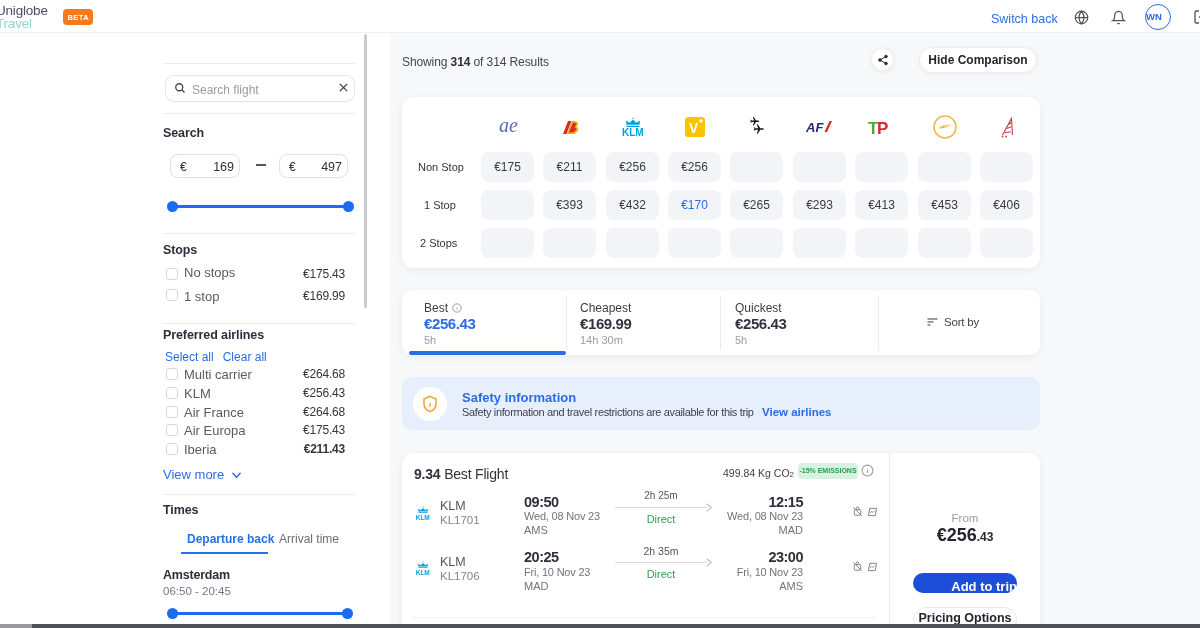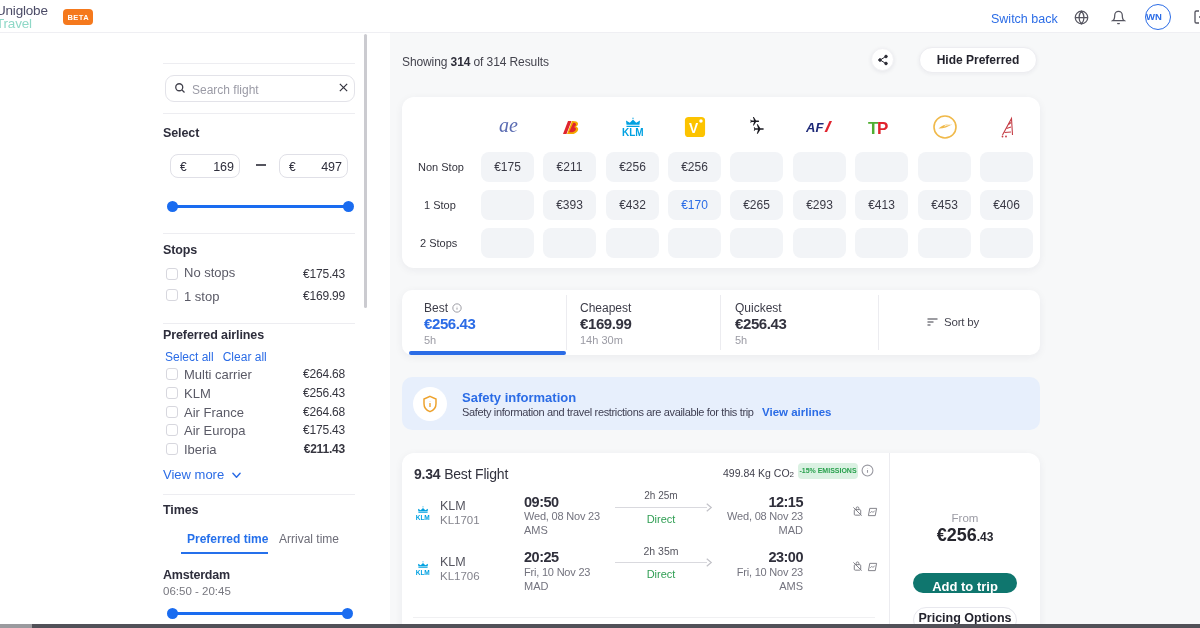--- a/index.html
+++ b/index.html
@@ -47,21 +47,21 @@
 <svg class="abs" style="left:174px; top:82px;" width="12" height="12" viewBox="0 0 24 24" fill="none" stroke="#41414c" stroke-width="2.6">
     <circle cx="10.5" cy="10.5" r="7"></circle>
     <path d="M21 21l-5-5"></path>
   </svg>
 <div class="abs" style="left:192px; top:83px; font-size:12px; color:#9b9ba6;">Search flight</div>
 <svg class="abs" style="left:338px; top:82px;" width="11" height="11" viewBox="0 0 24 24" fill="none" stroke="#33333e" stroke-width="2.6">
     <path d="M4 4l16 16M20 4L4 20"></path>
   </svg>
 
 <div class="divh" style="left:163px; top:113px; width:192px;"></div>
-<div class="abs" style="left:163px; top:126px; font-size:12.5px; font-weight:bold; letter-spacing:-.1px; color:#2e2e3c;">Select</div>
+<div class="abs" style="left:163px; top:126px; font-size:12.5px; font-weight:bold; letter-spacing:-.1px; color:#2e2e3c;">Search</div>
 
 <div class="abs" style="left:170px; top:154px; width:70px; height:24px; border:1px solid #e0e0e7; border-radius:8px;"></div>
 <div class="abs" style="left:180px; top:160px; font-size:12px; color:#2e2e3c;">€</div>
 <div class="abs" style="left:170px; top:160px; width:64px; font-size:12.5px; color:#2e2e3c; text-align:right;">169</div>
 <div class="abs" style="left:256px; top:164px; width:10px; height:1.6px; background:#55555f;"></div>
 <div class="abs" style="left:279px; top:154px; width:69px; height:24px; border:1px solid #e0e0e7; border-radius:8px;"></div>
 <div class="abs" style="left:289px; top:160px; font-size:12px; color:#2e2e3c;">€</div>
 <div class="abs" style="left:279px; top:160px; width:63px; font-size:12.5px; color:#2e2e3c; text-align:right;">497</div>
 
 <div class="abs" style="left:172px; top:205px; width:177px; height:3px; background:#1a6cf0; border-radius:2px;"></div>
@@ -101,40 +101,40 @@
 <div class="price12" style="left:255px; top:442px;font-weight:bold;">€211.43</div>
 
 <div class="abs blue" style="left:163px; top:467px; font-size:13px; font-weight:500;">View more</div>
 <svg class="abs" style="left:231px; top:471px;" width="11" height="9" viewBox="0 0 24 20" fill="none" stroke="#2b6ce6" stroke-width="3.2" stroke-linecap="round" stroke-linejoin="round">
     <path d="M4 5l8 9 8-9"></path>
   </svg>
 
 <div class="divh" style="left:163px; top:494px; width:192px;"></div>
 <div class="abs" style="left:163px; top:503px; font-size:12.5px; font-weight:bold; letter-spacing:-.1px; color:#2e2e3c;">Times</div>
 
-<div class="abs" style="left:187px; top:532px; font-size:12px; font-weight:bold; color:#2570eb;">Preferred time</div>
+<div class="abs" style="left:187px; top:532px; font-size:12px; font-weight:bold; color:#2570eb;">Departure back</div>
 <div class="abs" style="left:279px; top:532px; font-size:12px; color:#6d6d78;">Arrival time</div>
 <div class="abs" style="left:181px; top:552px; width:87px; height:2px; background:#2570eb;"></div>
 
 <div class="abs" style="left:163px; top:568px; font-size:12.5px; font-weight:bold; letter-spacing:-.2px; color:#2e2e3c;">Amsterdam</div>
 <div class="abs" style="left:163px; top:585px; font-size:11.5px; color:#77777f;">06:50 - 20:45</div>
 
 <div class="abs" style="left:172px; top:612px; width:176px; height:3px; background:#1a6cf0; border-radius:2px;"></div>
 <div class="abs" style="left:167px; top:608px; width:11px; height:11px; background:#1a6cf0; border-radius:50%;"></div>
 <div class="abs" style="left:342px; top:608px; width:11px; height:11px; background:#1a6cf0; border-radius:50%;"></div>
 
 <div class="abs" style="left:402px; top:55px; font-size:12px; letter-spacing:-.1px; color:#44444e;">Showing <b style="color:#2e2e3a;">314</b> of 314 Results</div>
 <div class="abs" style="left:871px; top:48px; width:23px; height:23px; background:#fff; border:1px solid #f1f1f4; border-radius:50%; box-shadow:0 1px 4px rgba(30,30,60,.08);"></div>
 <svg class="abs" style="left:877px; top:54px;" width="12" height="12" viewBox="0 0 24 24" fill="none" stroke="#2c2c36" stroke-width="2">
     <circle cx="18" cy="5" r="2.6" fill="#2c2c36"></circle>
     <circle cx="6" cy="12" r="2.6" fill="#2c2c36"></circle>
     <circle cx="18" cy="19" r="2.6" fill="#2c2c36"></circle>
     <path d="M8.3 10.7l7.4-4.4M8.3 13.3l7.4 4.4"></path>
   </svg>
-<div class="abs" style="left:919px; top:47px; width:118px; height:26px; background:#fff; border:1px solid #ededf1; border-radius:14px; box-shadow:0 1px 4px rgba(30,30,60,.06); font-size:12px; font-weight:bold; color:#24242e; text-align:center; line-height:24px;">Hide Preferred</div>
+<div class="abs" style="left:919px; top:47px; width:118px; height:26px; background:#fff; border:1px solid #ededf1; border-radius:14px; box-shadow:0 1px 4px rgba(30,30,60,.06); font-size:12px; font-weight:bold; color:#24242e; text-align:center; line-height:24px;">Hide Comparison</div>
 
 <div class="card" style="left:402px; top:97px; width:638px; height:171px;"></div>
 
 <svg class="abs" style="left:498px; top:113px;" width="28" height="26" viewBox="0 0 28 26">
     <text x="1" y="19" font-family="Liberation Serif,serif" font-style="italic" font-size="20" fill="#5b6cb2">ae</text>
   </svg>
 
 <svg class="abs" style="left:558px; top:114px;" width="26" height="26" viewBox="0 0 26 26">
     <path d="M5 20 L10 7 L13.5 7 L8.5 20 Z" fill="#e0242e"></path>
     <path d="M9 20 L14 7 L15 7 C20.5 7 21.5 10.5 18 12.8 C21.8 13.8 20.5 18.3 15.5 20 Z" fill="#f4a800"></path>
@@ -318,17 +318,17 @@
   </svg>
 <svg class="abs" style="left:867px; top:562px;" width="11" height="10" viewBox="0 0 24 22" fill="none" stroke="#77777f" stroke-width="2">
     <path d="M6 3 L21 3 L18 19 L3 19 Z"></path>
     <path d="M7 13 l3.5-3.5 2.5 2.5 4-4" stroke-width="1.8"></path>
   </svg>
 
 <div class="divh" style="left:413px; top:617px; width:462px; background:#f0f0f2;"></div>
 
 <div class="abs" style="left:915px; top:512px; width:100px; text-align:center; font-size:11.5px; color:#9b9ba4;">From</div>
 <div class="abs" style="left:915px; top:525px; width:100px; text-align:center; font-size:18px; font-weight:bold; color:#26262e;">€256<span style="font-size:12px;">.43</span></div>
-<div class="abs" style="left:913px; top:573px; width:104px; height:20px; background:#0f766e; border-radius:14px; color:#fff; font-size:13px; font-weight:bold; text-align:center; line-height:28px;">Add to trip</div>
+<div class="abs" style="left:913px; top:573px; width:104px; height:20px; background:#1d4ed8; border-radius:14px; color:#fff; font-size:13px; font-weight:bold; text-align:right; line-height:28px;">Add to trip</div>
 <div class="abs" style="left:913px; top:607px; width:104px; height:26px; background:#fff; border:1px solid #e8e8ee; border-radius:13px; color:#24242e; font-size:12.5px; font-weight:bold; text-align:center; line-height:21px;">Pricing Options</div>
 
 <div class="abs" style="left:0; top:624px; width:1200px; height:4px; background:#515158; z-index:50;"></div>
 <div class="abs" style="left:0; top:624px; width:32px; height:4px; background:#9a9a9e; z-index:51;"></div>
 
 </body></html>

